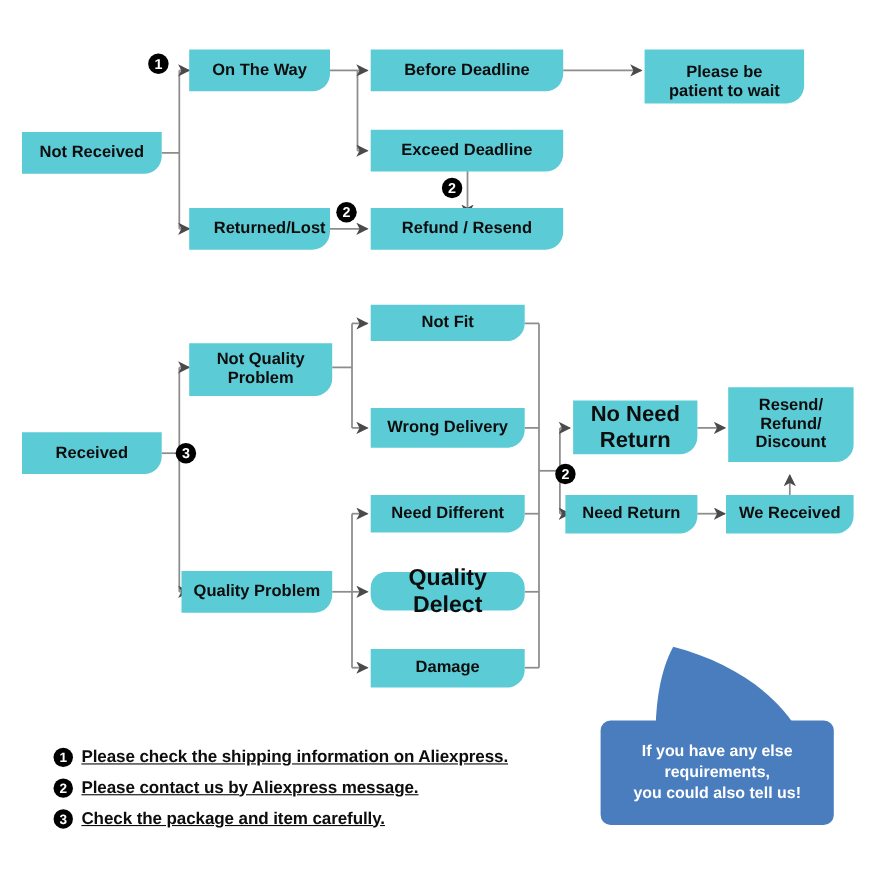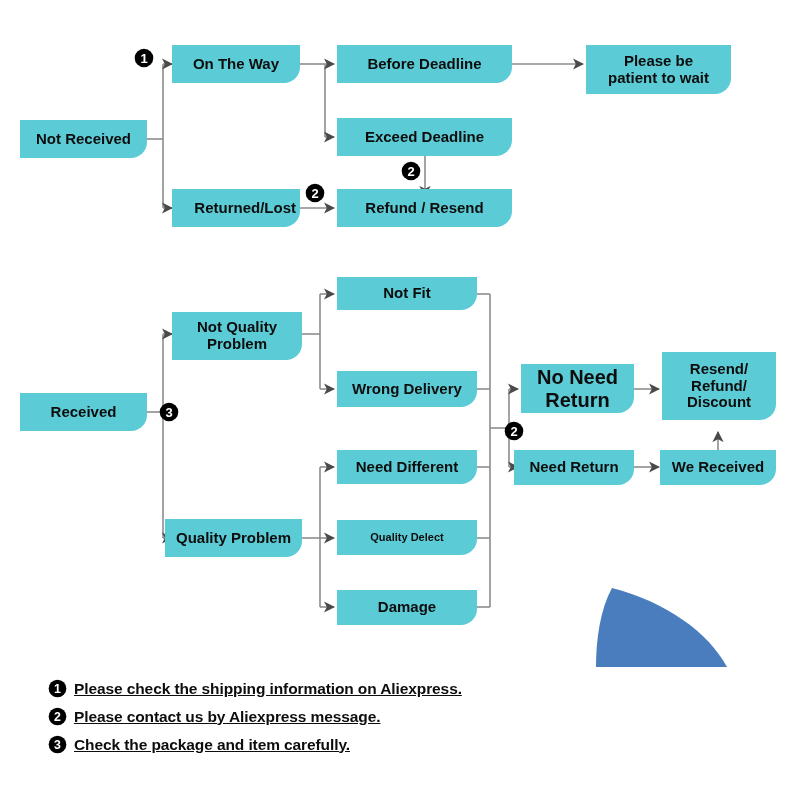--- a/index.html
+++ b/index.html
@@ -182,21 +182,21 @@
   </div>
 
   <div class="node" style="left:337px; top:45px; width:175px; height:38px; font-size:15px;">
     <span>Before Deadline</span>
   </div>
 
   <div class="node" style="left:337px; top:118px; width:175px; height:38px; font-size:15px;">
     <span>Exceed Deadline</span>
   </div>
 
-  <div class="node" style="left:586px; top:45px; width:145px; height:49px; font-size:15px;">
+  <div class="node" style="left:586px; top:45px; width:145px; height:49px; font-size:15px;align-items:flex-end;">
     <span class="bubble-text">Please be
 patient to wait</span>
   </div>
 
   <div class="node" style="left:337px; top:189px; width:175px; height:38px; font-size:15px;">
     <span>Refund / Resend</span>
   </div>
 
   <div class="node" style="left:20px; top:393px; width:127px; height:38px; font-size:15px;">
     <span>Received</span>
@@ -216,21 +216,21 @@
   </div>
 
   <div class="node" style="left:337px; top:371px; width:140px; height:36px; font-size:15px;">
     <span>Wrong Delivery</span>
   </div>
 
   <div class="node" style="left:337px; top:450px; width:140px; height:34px; font-size:15px;">
     <span>Need Different</span>
   </div>
 
-  <div class="node" style="left:337px; top:520px; width:140px; height:35px; font-size:11px;">
+  <div class="node" style="left:337px; top:520px; width:140px; height:35px; font-size:21px;border-radius:14px;">
     <span>Quality Delect</span>
   </div>
 
   <div class="node" style="left:337px; top:590px; width:140px; height:35px; font-size:15px;">
     <span>Damage</span>
   </div>
 
   <div class="node" style="left:521px; top:364px; width:113px; height:49px; font-size:20px;">
     <span class="bubble-text">No Need
 Return</span>
@@ -310,14 +310,19 @@
       </svg>
       <span class="note-text">Check the package and item carefully.</span>
     </div>
 
   </div>
 
   <svg class="bubble-tail" viewBox="0 0 150 80" width="150" height="80" xmlns="http://www.w3.org/2000/svg">
     <path d="M 16 0 C 70 14 112 44 131 79 L 0 79 C 0 52 4 22 16 0 Z" fill="#4A7DBE"></path>
   </svg>
 
+  <div class="bubble">
+    <span class="bubble-text">If you have any else
+requirements,
+you could also tell us!</span>
+  </div>
 
 </div>
 
 </body></html>

